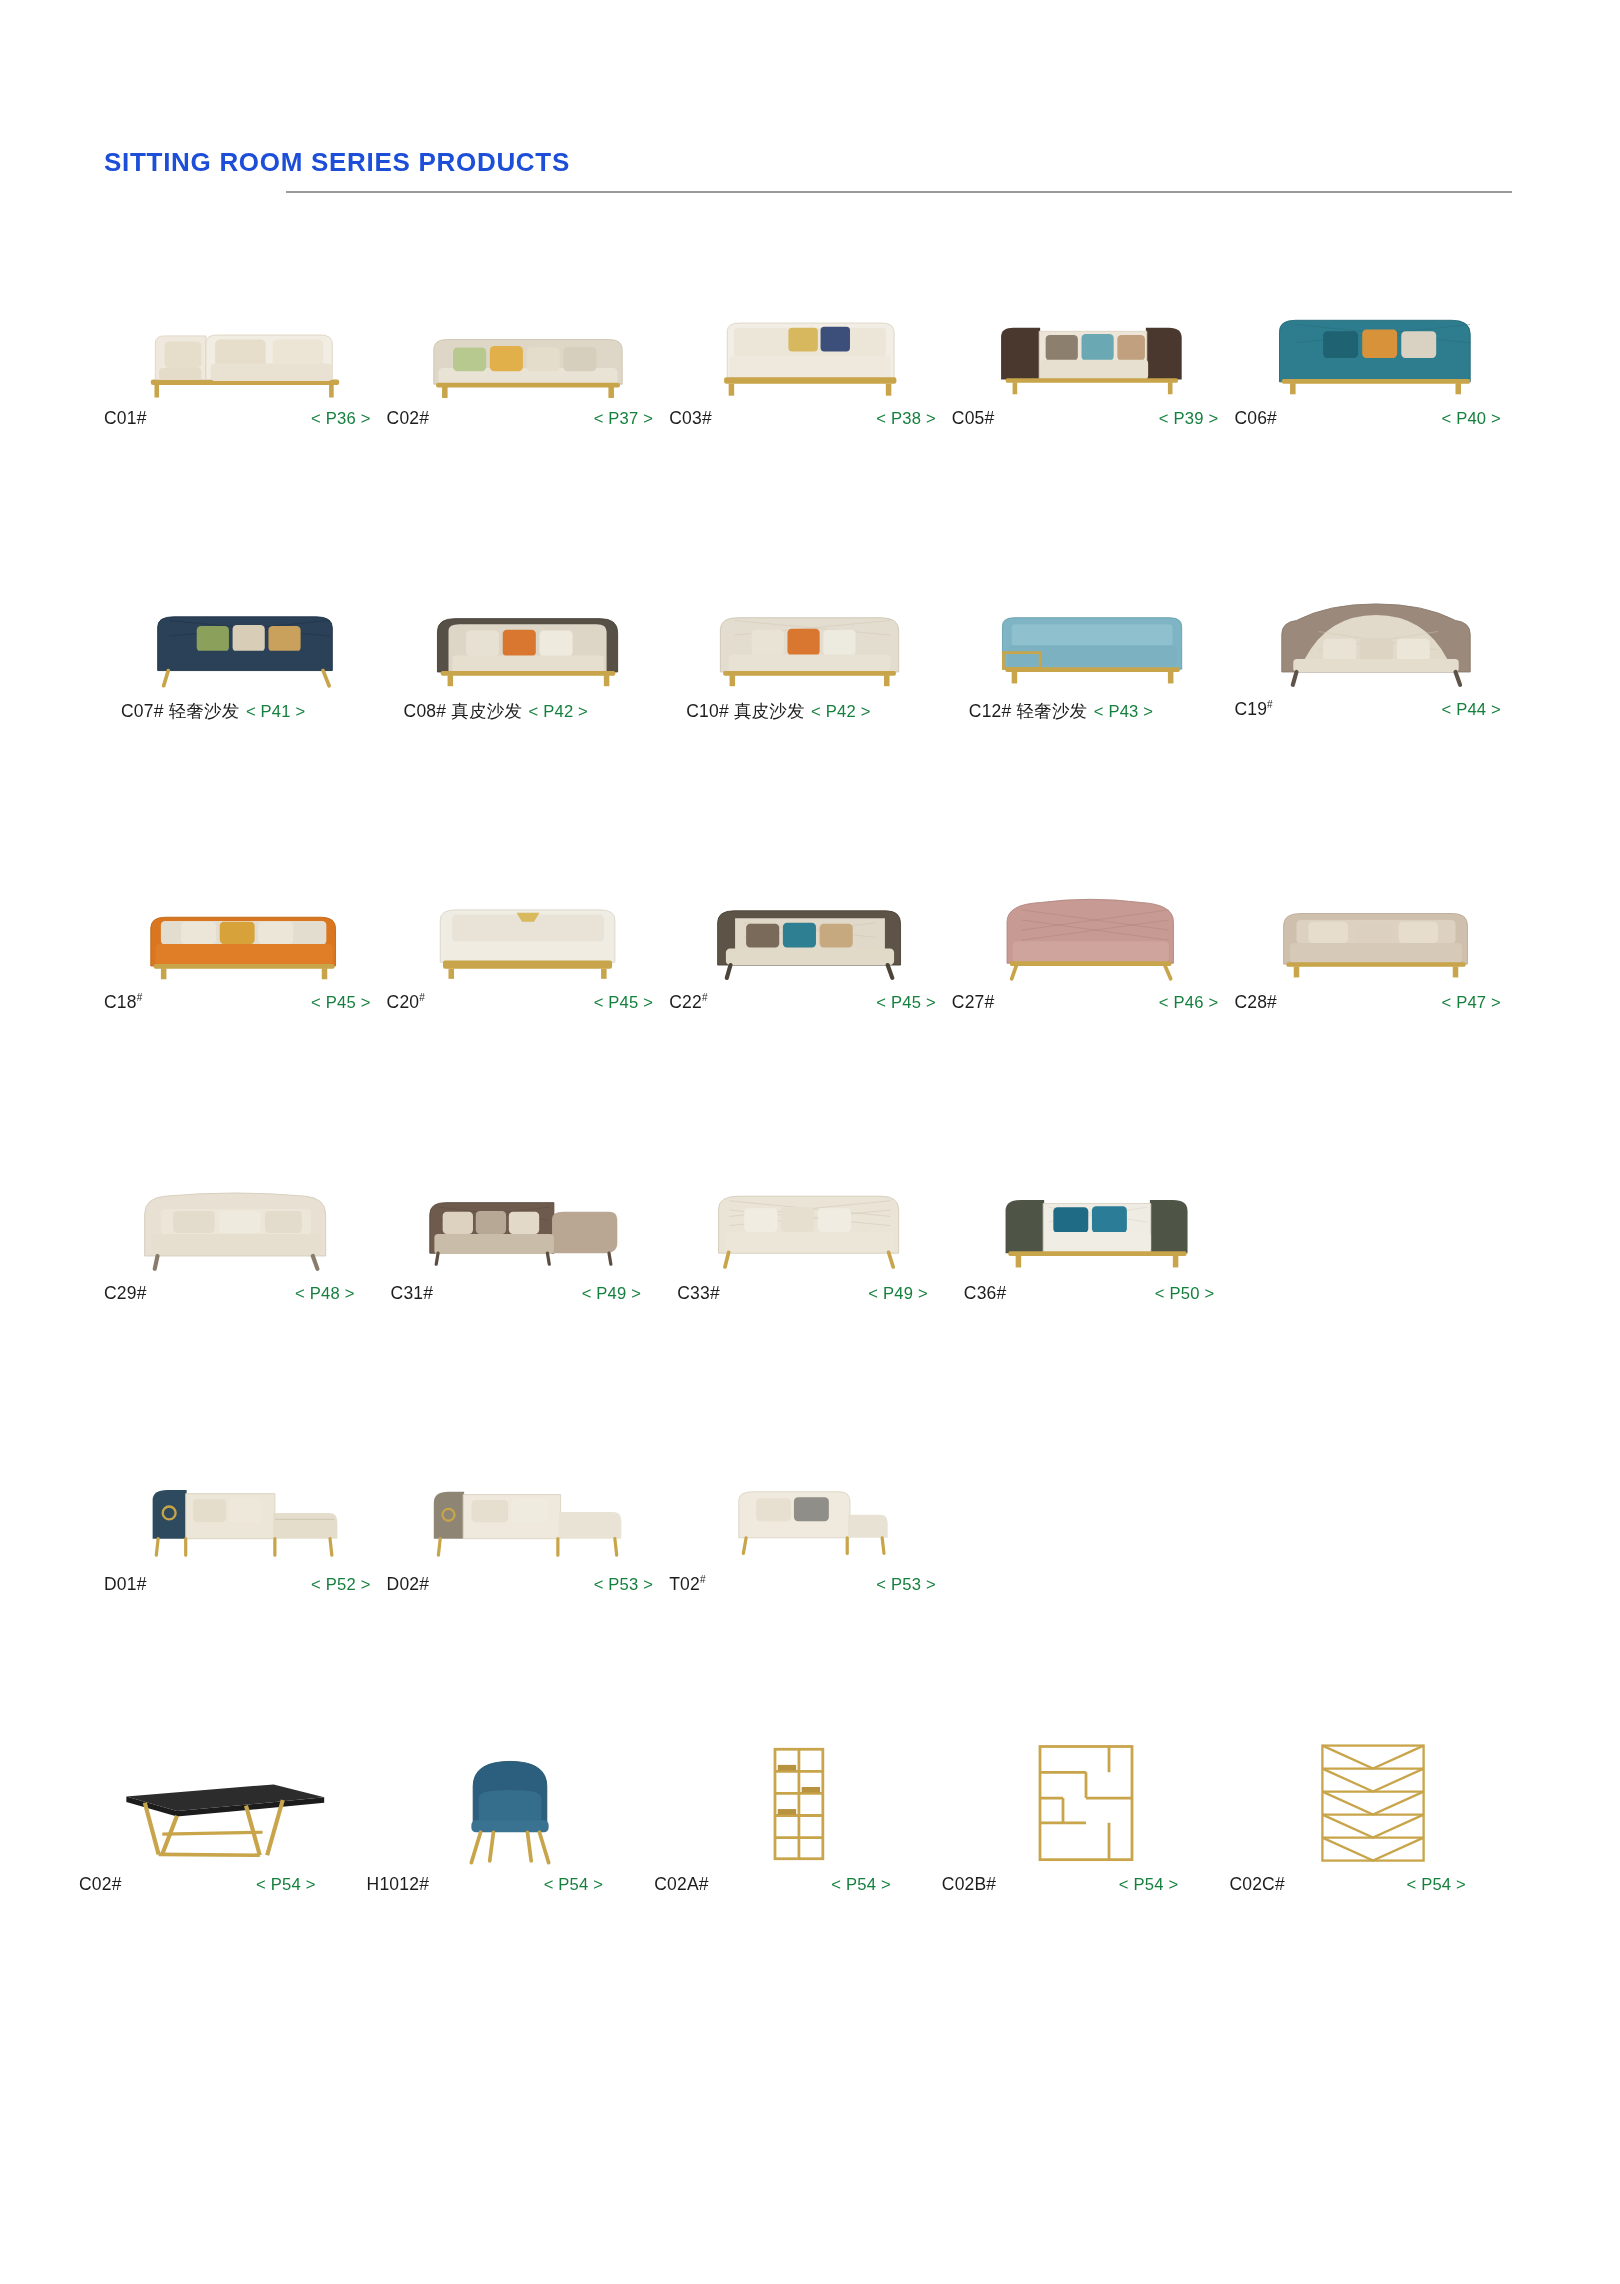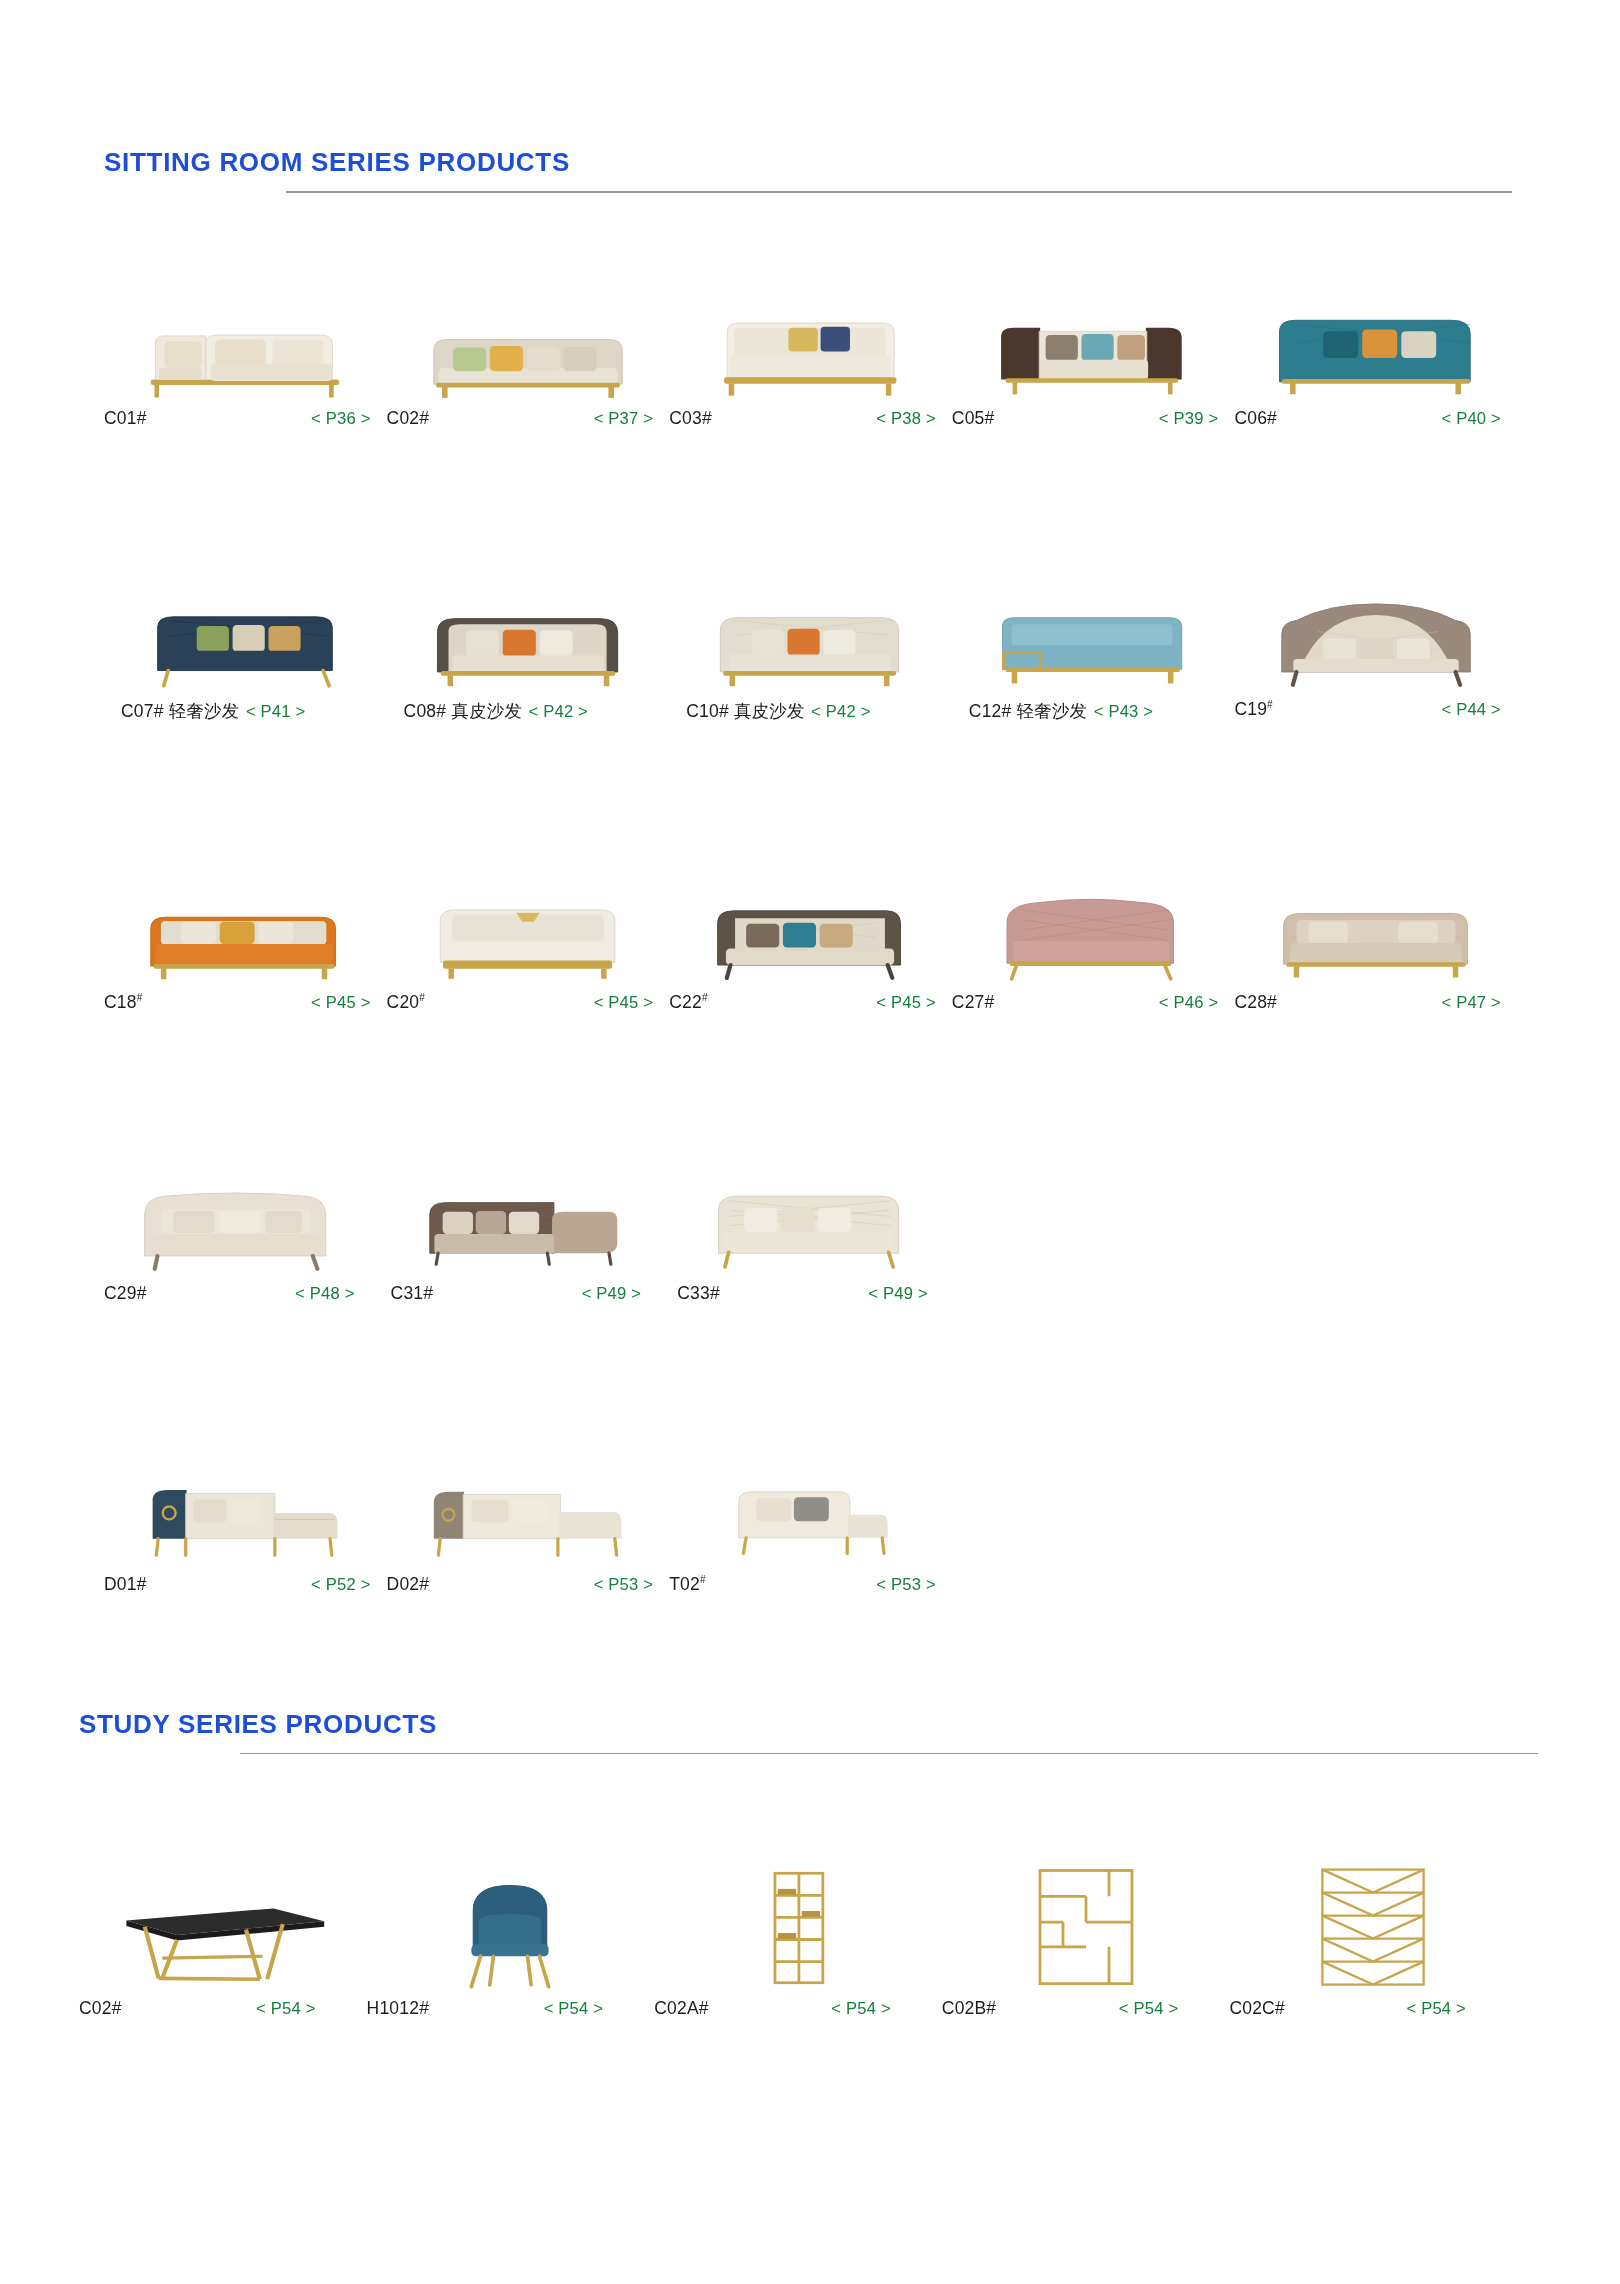--- a/index.html
+++ b/index.html
@@ -476,20 +476,42 @@
             <rect x="50" y="126" width="368" height="44" rx="9" fill="#ece6d8"></rect>
             <path d="M58 170 L50 202 M406 170 L416 202" stroke="#c8a44a" stroke-width="8" stroke-linecap="round"></path>
           </svg>
         </div>
         <div class="caption">
           <span class="code">C33#</span>
           <span class="page-ref">&lt; P49 &gt;</span>
         </div>
       </div>
 
+      <div class="cell">
+        <div class="thumb">
+          <svg width="216" height="106" viewBox="0 0 470 230">
+            <path d="M36 172 L36 80 Q36 56 70 56 L120 56 L120 172 Z" fill="#4e5546"></path>
+            <path d="M350 56 L400 56 Q432 56 432 80 L432 172 L350 172 Z" fill="#4e5546"></path>
+            <path d="M118 172 L118 64 L352 64 L352 172 Z" fill="#efece4" stroke="#dcd6c6" stroke-width="2"></path>
+            <g stroke="#d8d0be" stroke-width="1.1" opacity="0.9">
+                <path d="M130 72 L344 104 M130 104 L344 72"></path>
+              </g>
+            <rect x="140" y="72" width="76" height="56" rx="9" fill="#1f6b86"></rect>
+            <rect x="224" y="70" width="76" height="58" rx="9" fill="#2b7c96"></rect>
+            <rect x="120" y="126" width="232" height="44" rx="9" fill="#f0ede5"></rect>
+            <rect x="42" y="168" width="388" height="10" rx="4" fill="#c8a44a"></rect>
+            <rect x="58" y="177" width="12" height="26" fill="#c8a44a"></rect>
+            <rect x="400" y="177" width="12" height="26" fill="#c8a44a"></rect>
+          </svg>
+        </div>
+        <div class="caption">
+          <span class="code">C36#</span>
+          <span class="page-ref">&lt; P50 &gt;</span>
+        </div>
+      </div>
 
     </div>
 
     <div class="grid sitting-grid row" style="margin-top:129px;">
       <div class="cell">
         <div class="thumb">
           <svg width="216" height="106" viewBox="0 0 470 230">
             <path d="M34 160 L34 76 Q34 54 66 54 L108 54 L108 160 Z" fill="#2d4a5e"></path>
             <path d="M106 160 L106 62 L300 62 L300 160 Z" fill="#ece6d8" stroke="#d9d1c0" stroke-width="2"></path>
             <rect x="122" y="74" width="72" height="50" rx="9" fill="#e4ddcc"></rect>
@@ -539,24 +561,20 @@
           <span class="page-ref">&lt; P53 &gt;</span>
         </div>
       </div>
 
       <div class="cell"></div>
       <div class="cell"></div>
     </div>
   </div>
 
   <div class="section" style="margin-top:110px;">
-    <div class="section-title-row" style="height:32px; margin-left:-25px;">
-      <div class="section-title">STUDY SERIES PRODUCTS</div>
-      <div class="section-rule" style="left:161px; right:-21px; bottom:-17.5px;"></div>
-    </div>
 
     <div class="grid study-grid row" style="margin-top:92px; margin-left:-25px;">
       <div class="cell">
         <div class="thumb">
           <svg width="230" height="129" viewBox="0 0 500 280">
             <path d="M40 118 L360 92 L470 120 L150 150 Z" fill="#2c2c2c"></path>
             <path d="M40 118 L150 150 L150 162 L40 130 Z" fill="#1c1c1c"></path>
             <path d="M150 150 L470 120 L470 132 L150 162 Z" fill="#1c1c1c"></path>
             <path d="M80 132 L110 244 M150 160 L118 244" stroke="#c8a44a" stroke-width="9"></path>
             <path d="M300 138 L330 246 M380 126 L346 246" stroke="#c8a44a" stroke-width="9"></path>

